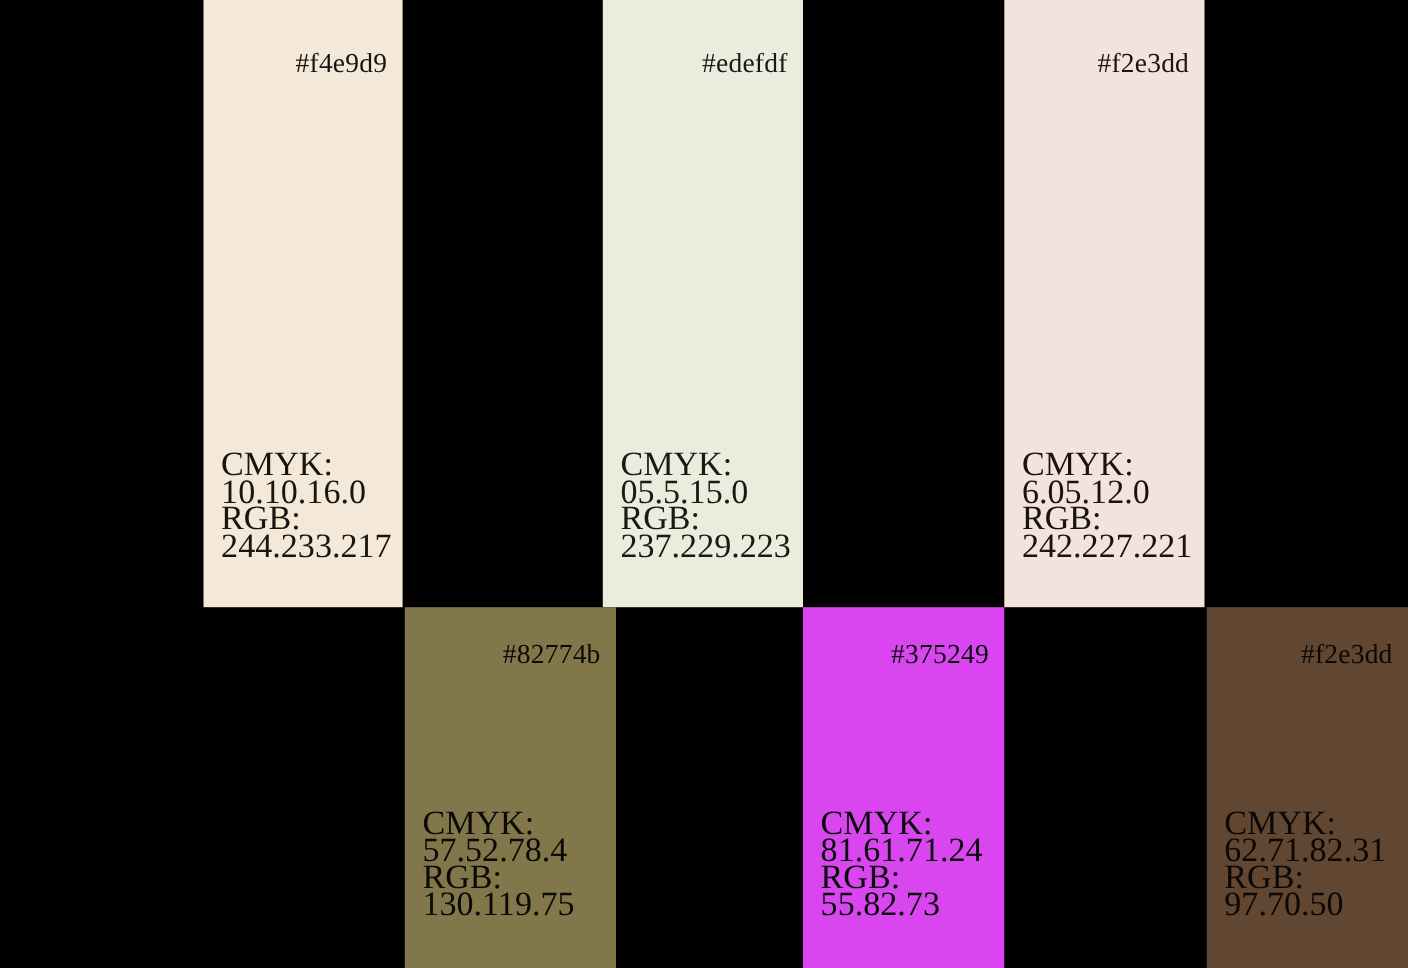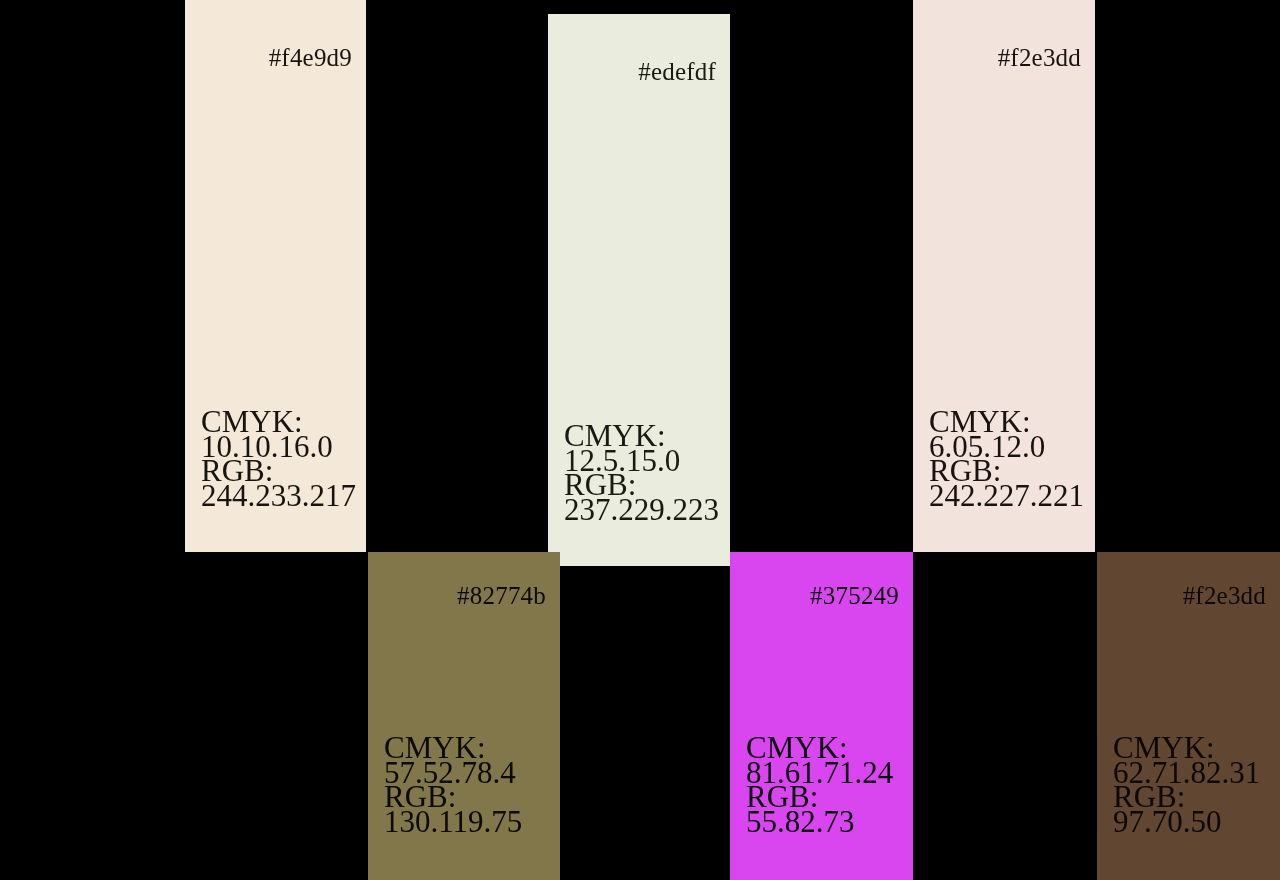--- a/index.html
+++ b/index.html
@@ -62,21 +62,21 @@
   }
   .row-bottom .swatch-hex {
     top: 31px;
   }
   .row-bottom .swatch-values {
     top: 184px;
   }
 
   
   #swatch-1 { left: 185px;  width: 181px; }
-  #swatch-2 { left: 548px;  width: 182px; margin-top: 14px; }
+  #swatch-2 { left: 548px;  width: 182px; }
   #swatch-3 { left: 913px;  width: 182px; }
   #swatch-4 { left: 368px;  width: 192px; }
   #swatch-5 { left: 730px;  width: 183px; }
   #swatch-6 { left: 1097px; width: 183px; }
 </style>
 </head>
 <body style="background-color: rgb(0, 0, 0);">
 
 <div id="palette-board">
 
@@ -87,21 +87,21 @@
       <span class="vline">10.10.16.0</span>
       <span class="vline">RGB:</span>
       <span class="vline">244.233.217</span>
     </div>
   </div>
 
   <div class="swatch row-top" id="swatch-2" style="background-color: rgb(234, 237, 222); color: rgb(26, 26, 18);">
     <div class="swatch-hex">#edefdf</div>
     <div class="swatch-values">
       <span class="vline">CMYK:</span>
-      <span class="vline">12.5.15.0</span>
+      <span class="vline">05.5.15.0</span>
       <span class="vline">RGB:</span>
       <span class="vline">237.229.223</span>
     </div>
   </div>
 
   <div class="swatch row-top" id="swatch-3" style="background-color: rgb(242, 227, 221); color: rgb(25, 18, 16);">
     <div class="swatch-hex">#f2e3dd</div>
     <div class="swatch-values">
       <span class="vline">CMYK:</span>
       <span class="vline">6.05.12.0</span>

